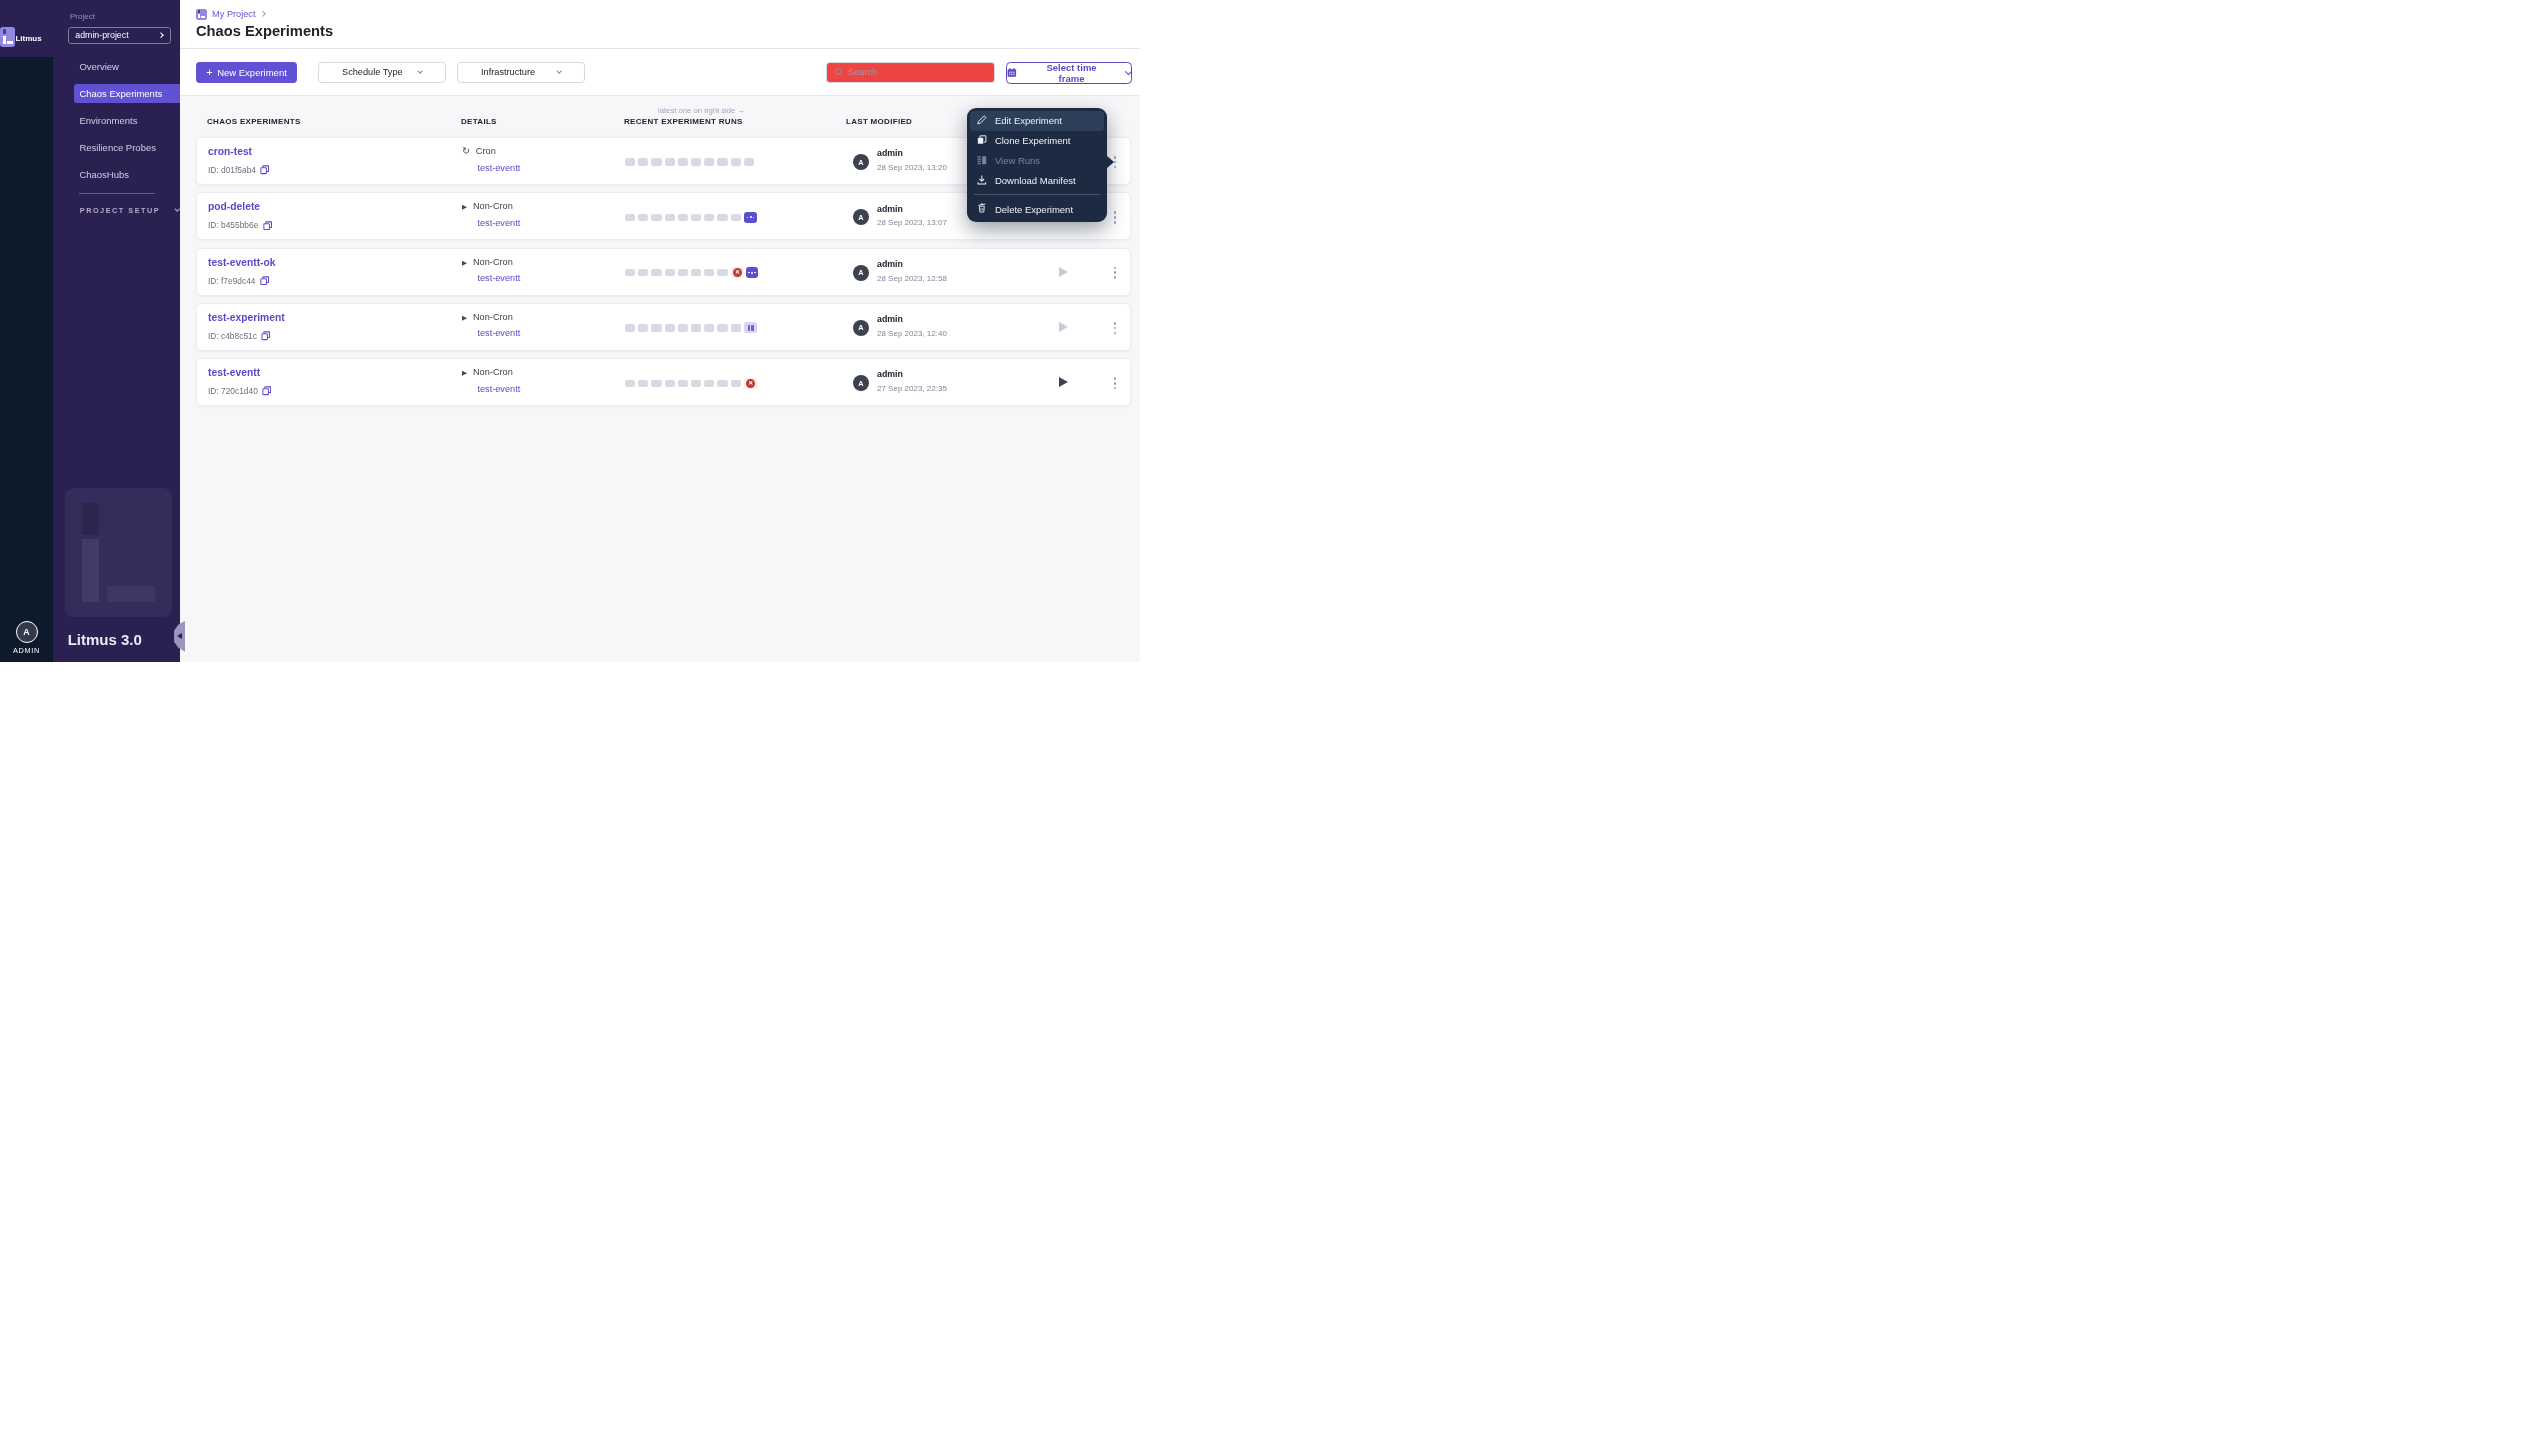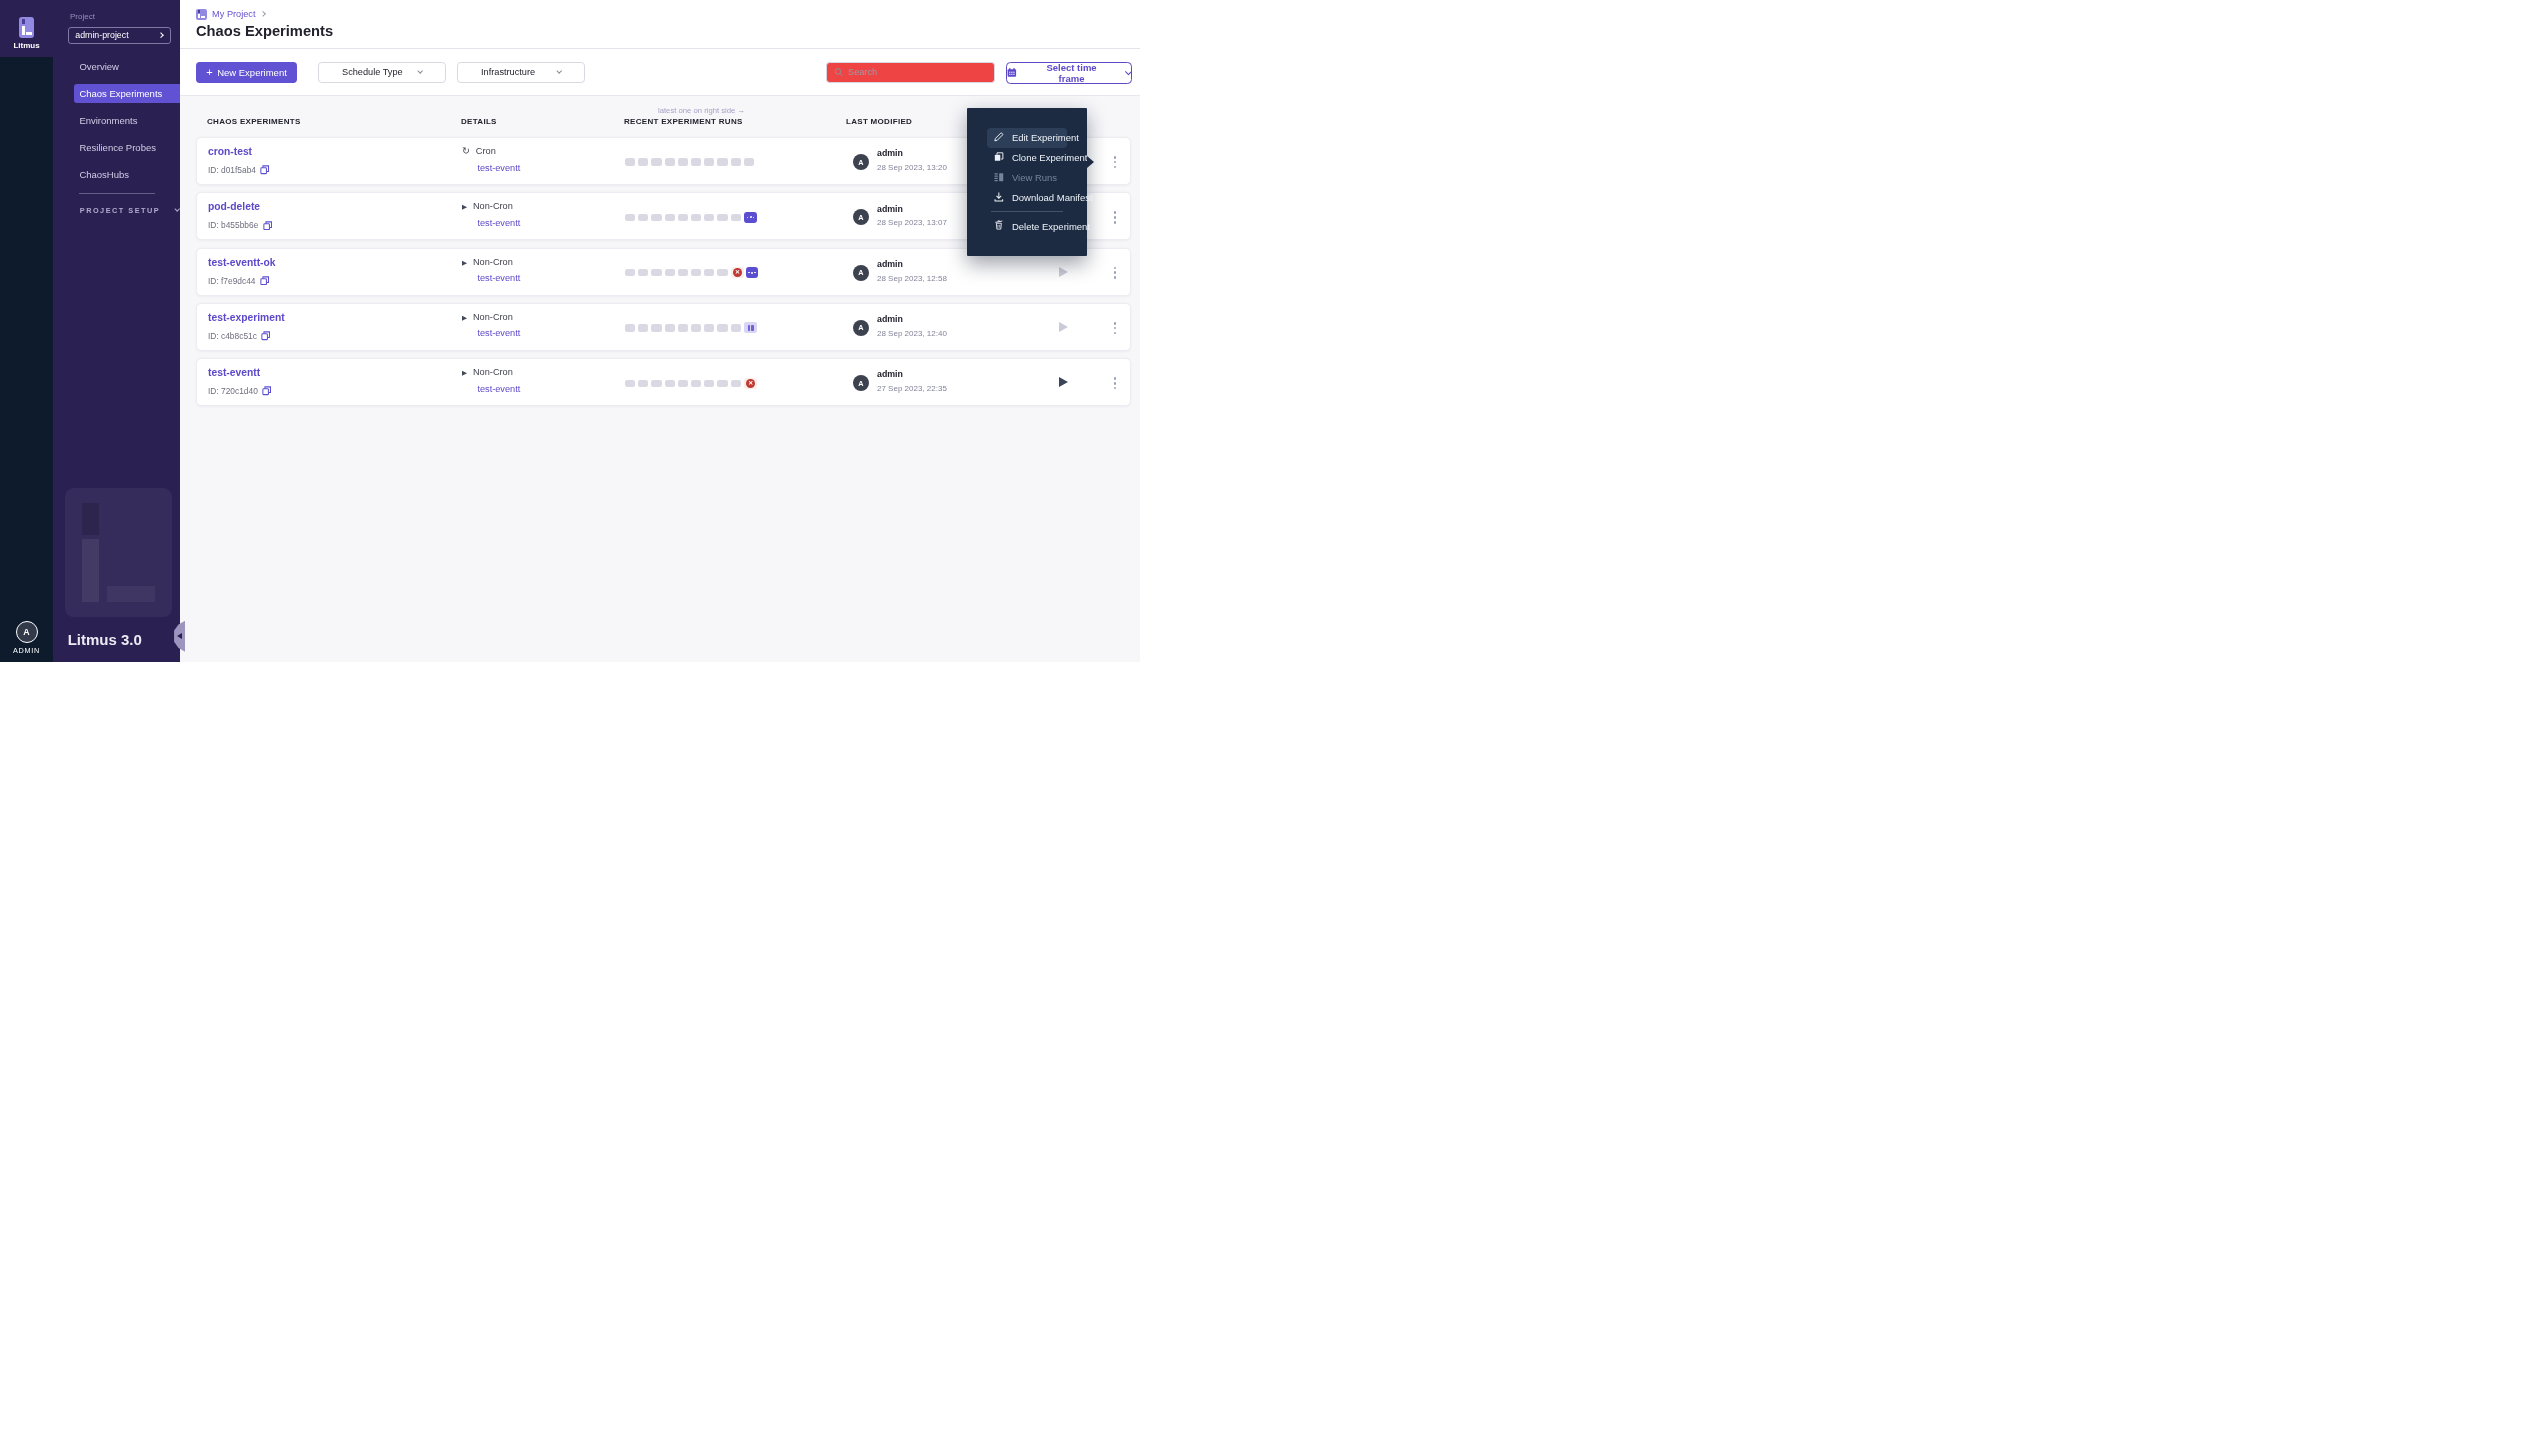--- a/index.html
+++ b/index.html
@@ -6,21 +6,21 @@
     --primary:#6152d3; --primary-text:#5c49c8; --sidebar-bg:#2a2052; --rail-bg:#0e1b2d;
     --menu-bg:#1c2b42; --failed:#bf3a32; --running:#5b4ed1; --paused-bar:#6f62d2; --empty-run:#d9d8e3;
   }
   *{box-sizing:border-box; margin:0; padding:0;}
   html,body{margin:0;}
   body{font-family:"Liberation Sans",sans-serif; background:#fff;}
   .app{position:relative; width:1140px; height:662px; overflow:hidden; background:#fff;}
 
   
   .rail{position:absolute; left:0; top:0; bottom:0; width:53px; background:var(--rail-bg); z-index:5;}
-  .rail-top{height:57px; background:var(--sidebar-bg); display:flex; flex-direction:column; align-items:center; padding-top:17px;}
+  .rail-top{height:57px; background:var(--sidebar-bg); display:flex; align-items:center; padding-top:17px;}
   .logo-tile{position:relative; width:15.4px; height:20.5px; background:#9289e2; border-radius:2.9px;}
   .logo-tile .lt-d{position:absolute; left:2.9px; top:2.2px; width:2.9px; height:5.1px; background:#4b3f96;}
   .logo-tile .lt-v{position:absolute; left:2.9px; top:8.8px; width:2.9px; height:8.8px; background:#fff;}
   .logo-tile .lt-h{position:absolute; left:7.3px; top:14.7px; width:5.9px; height:2.9px; background:#fff;}
   .rail-brand{margin-top:3.7px; font-size:8px; font-weight:700; color:#fff;}
   .rail-bottom{position:absolute; bottom:7.3px; left:0; width:100%; text-align:center;}
   .rail-avatar{width:22px; height:22px; margin:0 auto 2.9px; border:1.5px solid #fff; border-radius:50%; background:#333a4a; color:#fff; font-size:8.8px; font-weight:700; display:flex; align-items:center; justify-content:center;}
   .rail-admin{font-size:7.3px; color:#fff; letter-spacing:0.7px;}
 
   
@@ -93,21 +93,21 @@
   .run-paused i{width:2.2px; height:5.9px; background:var(--paused-bar); border-radius:0.7px;}
   .avatar{position:absolute; left:656px; top:16px; width:16px; height:16px; border-radius:50%; background:#3d424f; color:#fff; font-size:7.3px; font-weight:700; display:flex; align-items:center; justify-content:center;}
   .mod-by{position:absolute; left:680px; top:10.3px; font-size:8.8px; font-weight:700; color:#23232e;}
   .mod-at{position:absolute; left:680px; top:25px; font-size:8px; color:#83839a;}
   .play{position:absolute; left:862px; top:18.3px; width:0; height:0; border-top:5.9px solid transparent; border-bottom:5.9px solid transparent; border-left:9.5px solid #c9ccd8; cursor:pointer;}
   .play.enabled{border-left-color:#3c4557;}
   .kebab{position:absolute; left:909px; top:15.4px; width:17.6px; height:17.6px; display:flex; flex-direction:column; align-items:center; justify-content:center; gap:2.2px; cursor:pointer; background:none; border:none;}
   .kebab i{width:2.6px; height:2.6px; border-radius:50%; background:#9aa0b4;}
 
   
-  .context-menu{position:absolute; left:787px; top:11.7px; width:120px; background:var(--menu-bg); border-radius:1px; padding:20px; box-shadow:0 7.3px 20.5px rgba(10,20,40,.4); z-index:40;}
+  .context-menu{position:absolute; left:787px; top:11.7px; width:140px; background:var(--menu-bg); border-radius:9px; padding:3px; box-shadow:0 7.3px 20.5px rgba(10,20,40,.4); z-index:40;}
   .menu-item{height:20px; display:flex; align-items:center; gap:7.3px; padding:0 5.9px; border-radius:3.7px; color:#eef2f8; font-size:9.5px; cursor:pointer; white-space:nowrap;}
   .menu-item.highlighted{background:#2d3e58;}
   .menu-item.disabled{color:#76839c; cursor:default;}
   .menu-item svg{flex:0 0 11.7px;}
   .menu-divider{border-top:0.7px solid #42526b; margin:3.7px 4.4px;}
   .menu-notch{position:absolute; right:-6.6px; top:48px; width:0; height:0; border-top:6.6px solid transparent; border-bottom:6.6px solid transparent; border-left:7.3px solid var(--menu-bg);}
 </style>
 </head>
 <body>
 

